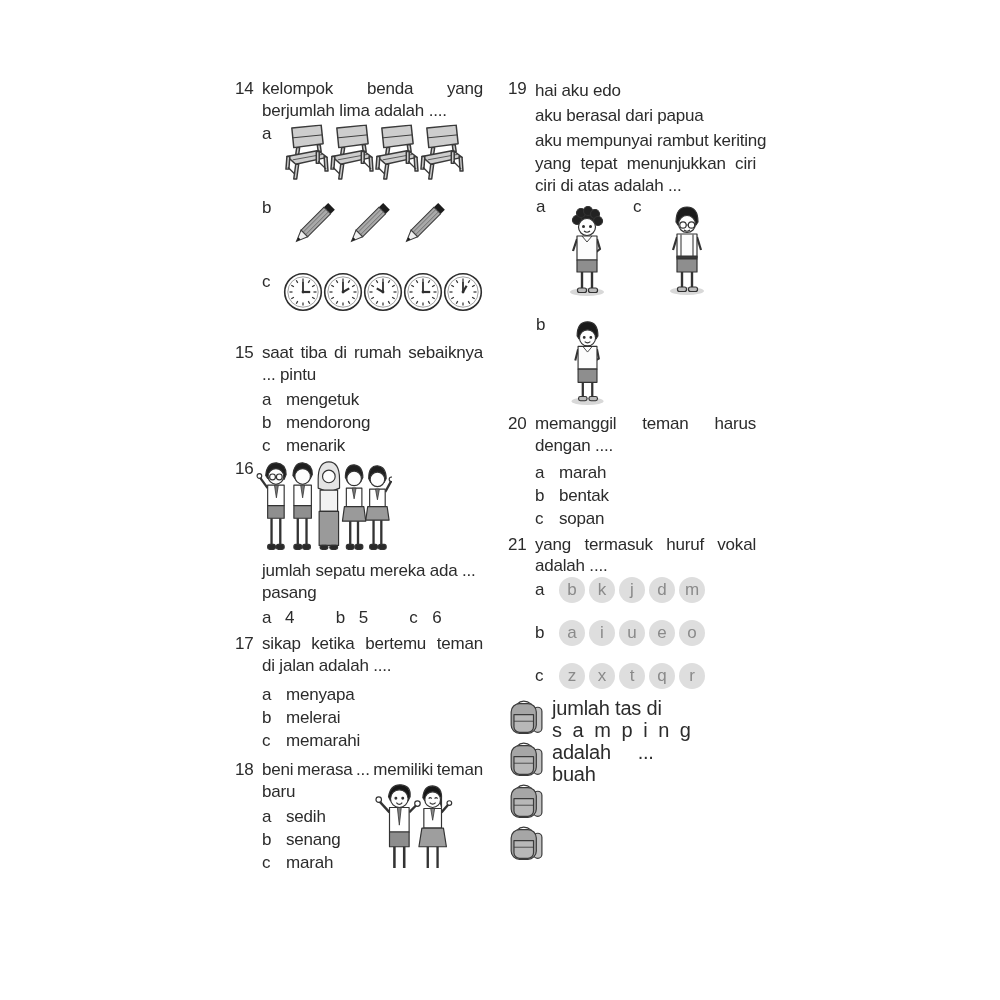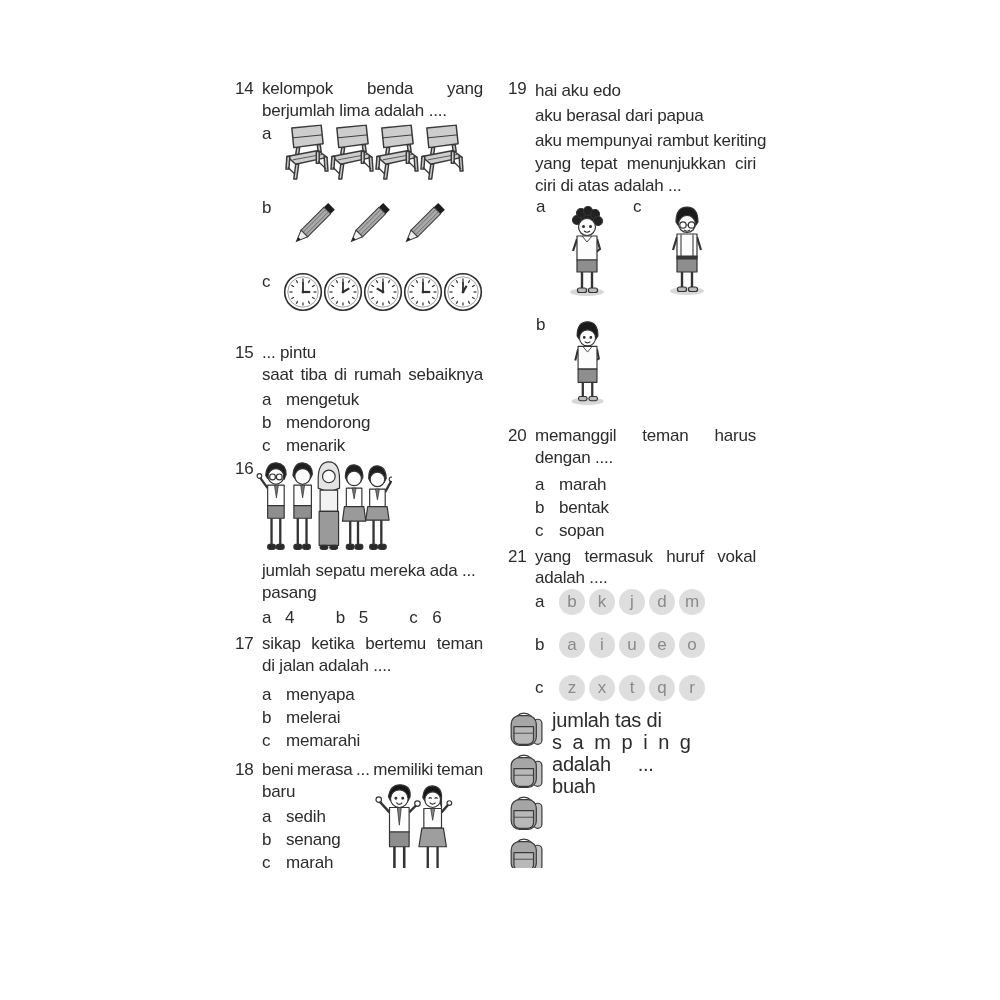--- a/index.html
+++ b/index.html
@@ -173,28 +173,28 @@
                 <line x1="20" y1="20" x2="20" y2="12.8" stroke="#2e2e2e" stroke-width="2.2" transform="rotate(30 20 20)"></line>
               </svg>
           </span>
         </div>
       </div>
     </section>
 
     <section class="q" style="margin-top:28px">
       <div class="qnum">15</div>
       <div class="qbody">
-        <div class="qline">... pintu</div>
         <div class="qline jline">
             <span>saat</span>
             <span>tiba</span>
             <span>di</span>
             <span>rumah</span>
             <span>sebaiknya</span>
           </div>
+        <div class="qline">... pintu</div>
         <div style="margin-top:2px">
           <div class="opt">
               <span>a</span>
               <span>mengetuk</span>
             </div>
           <div class="opt">
               <span>b</span>
               <span>mendorong</span>
             </div>
           <div class="opt">
@@ -470,21 +470,21 @@
                   <line x1="32" y1="69" x2="32" y2="84" stroke-width="2.4"></line>
                 <rect x="17.5" y="84" width="9" height="4.5" rx="2" fill="#bbb"></rect>
                   <rect x="28.5" y="84" width="9" height="4.5" rx="2" fill="#bbb"></rect>
               </g>
             </svg>
           </span>
         </div>
       </div>
     </section>
 
-    <section class="q" style="margin-top:16px">
+    <section class="q" style="margin-top:4px">
       <div class="qnum">20</div>
       <div class="qbody">
         <div class="qline jline">
             <span>memanggil</span>
             <span>teman</span>
             <span>harus</span>
           </div>
         <div class="qline">dengan ....</div>
         <div style="margin-top:4px">
           <div class="opt">

